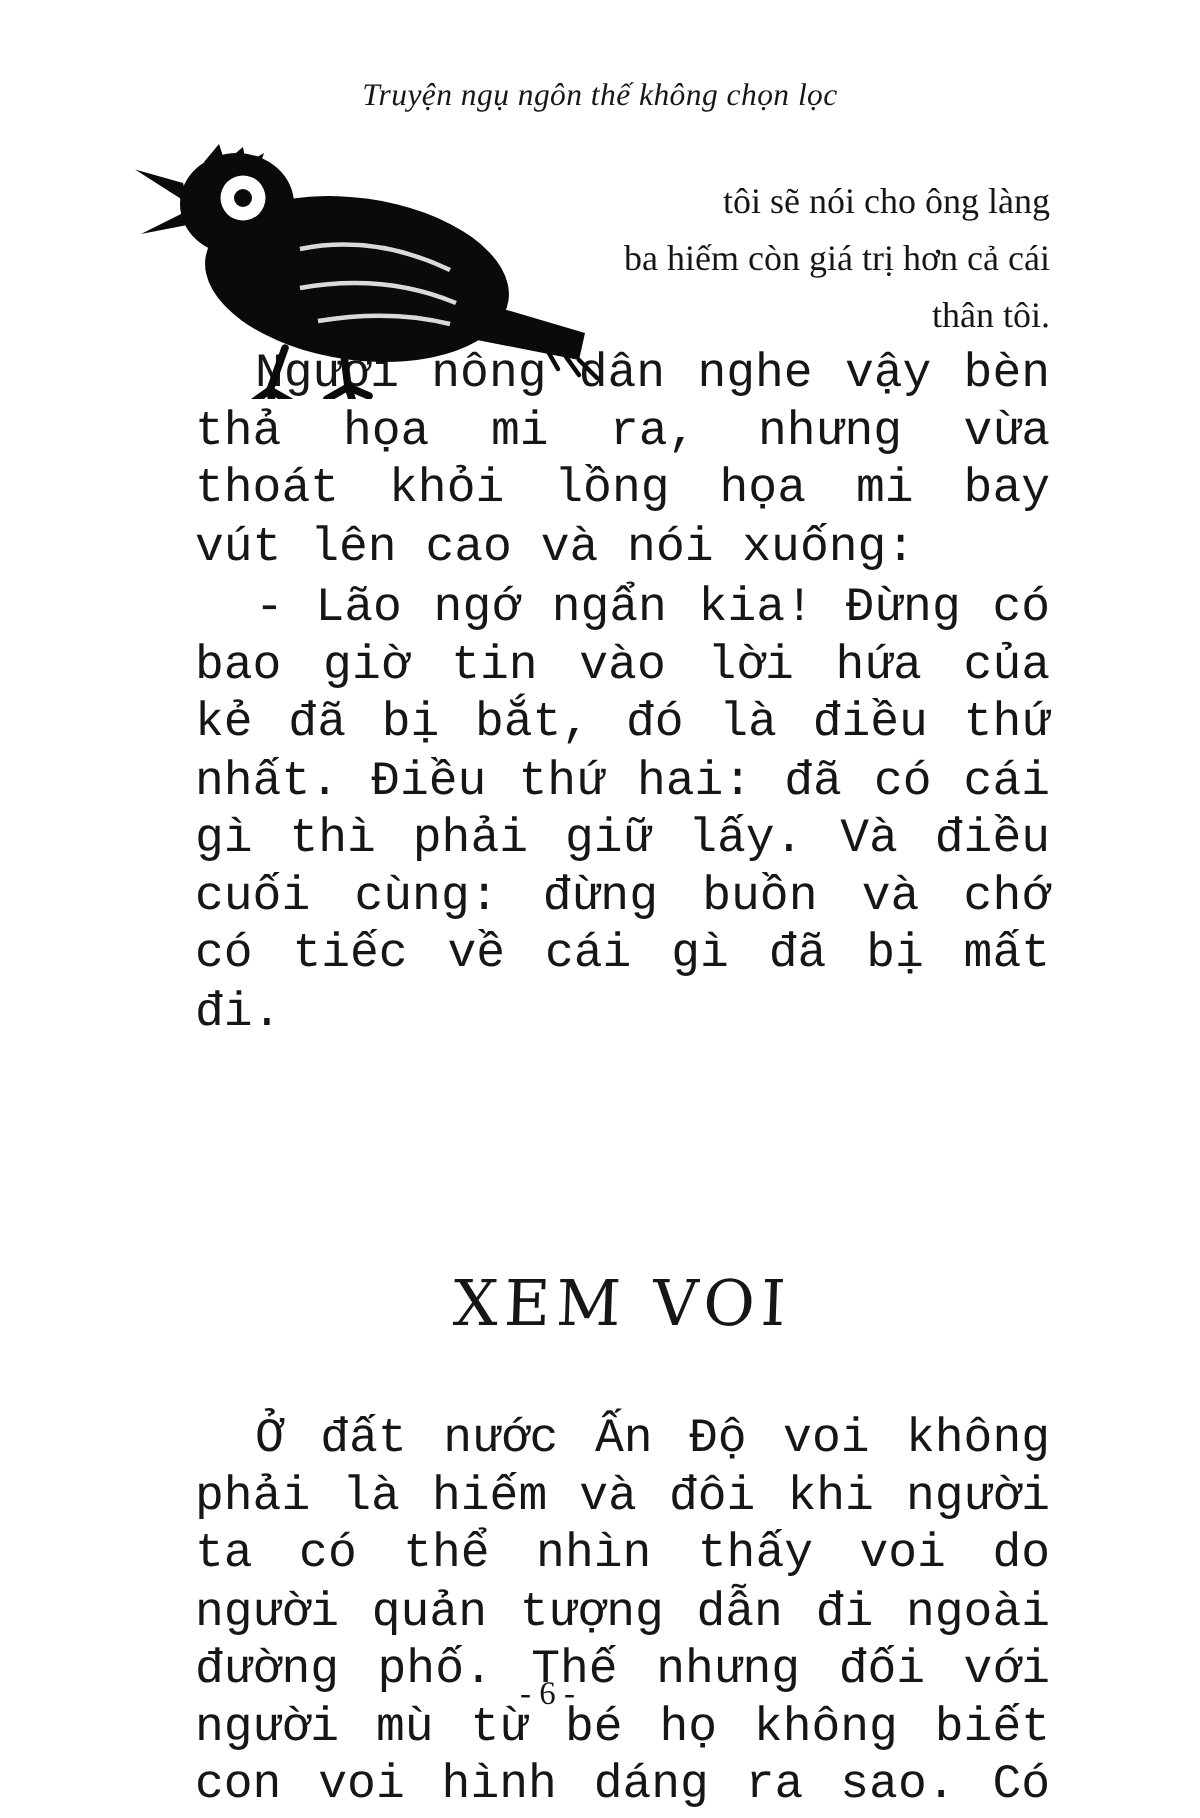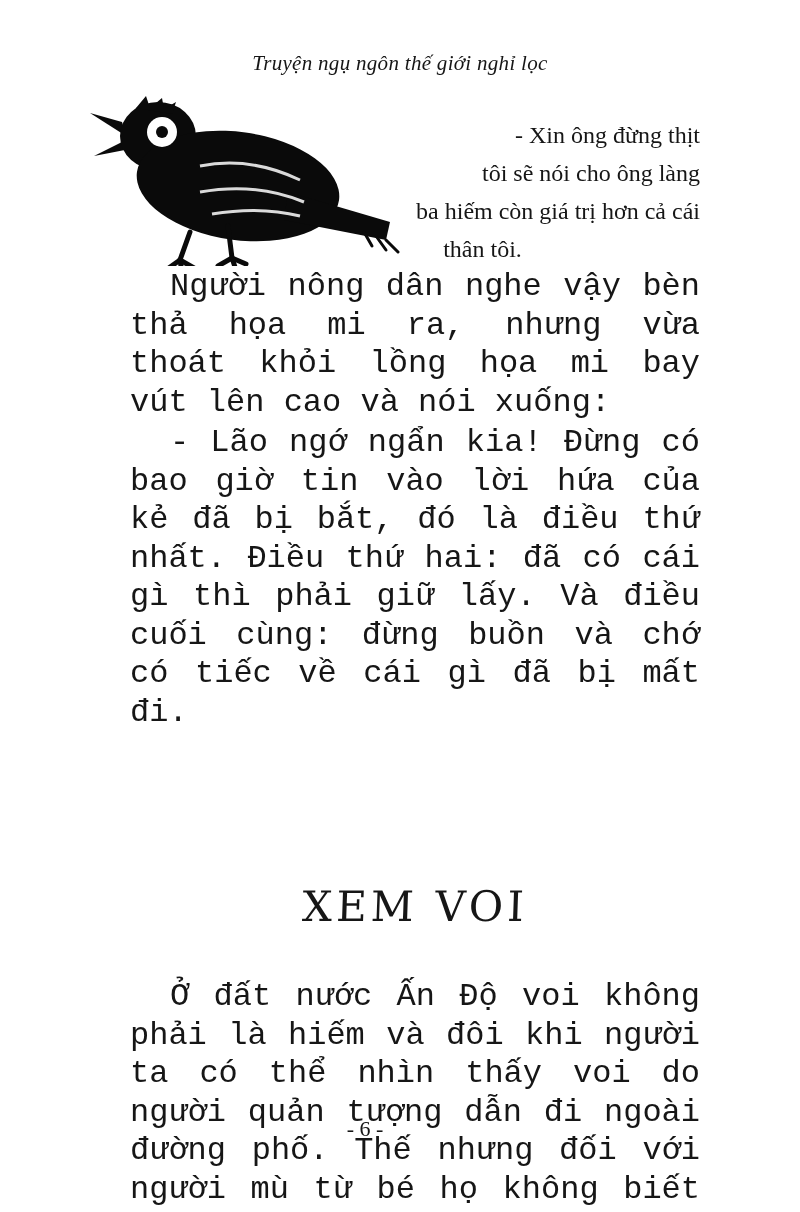--- a/index.html
+++ b/index.html
@@ -28,21 +28,21 @@
     top: 94px;
     width: 312px;
     height: 172px;
   }
   .speech {
     margin: 40px 100px 0 130px;
     font-size: 24px;
     line-height: 38px;
   }
   .s-line { text-align: right; white-space: nowrap; }
-  .s-line.last { text-align: center; padding-left: 135px; }
+  .s-line.last { text-align: right; padding-left: 135px; }
   .body-par {
     margin: 0 100px 0 130px;
     font-size: 32px;
     line-height: 38.5px;
     text-align: justify;
     text-indent: 40px;
     font-family: Liberation Mono, monospace;
   }
   .body-par + .body-par { margin-top: 2px; }
   .story-title {
@@ -63,21 +63,21 @@
     top: 1116px;
     text-align: center;
     font-size: 22px;
   }
 </style>
 </head>
 <body>
 
 <div class="page">
 
-  <div class="running-head">Truyện ngụ ngôn thế giới nghỉ lọc</div>
+  <div class="running-head">Truyện ngụ ngôn thế không chọn lọc</div>
 
   <div class="illustration">
     <svg viewBox="0 0 312 172" width="312" height="172">
       <g fill="#0a0a0a">
 
         <path d="M34 28 L2 19 L38 42 Z"></path>
 
         <path d="M34 48 L6 62 L42 55 Z"></path>
 
         <ellipse cx="70" cy="42" rx="38" ry="34"></ellipse>
@@ -111,21 +111,20 @@
         <path d="M92 166 L106 174"></path>
         <path d="M140 132 L144 164"></path>
         <path d="M144 164 L130 172"></path>
         <path d="M144 164 L148 176"></path>
         <path d="M144 164 L158 170"></path>
       </g>
     </svg>
   </div>
 
   <div class="speech">
-    <div class="s-line">- Xin ông đừng thịt</div>
     <div class="s-line">tôi sẽ nói cho ông làng</div>
     <div class="s-line">ba hiếm còn giá trị hơn cả cái</div>
     <div class="s-line last">thân tôi.</div>
   </div>
 
   <p class="body-par">Người nông dân nghe vậy bèn thả họa mi ra, nhưng vừa thoát khỏi lồng họa mi bay vút lên cao và nói xuống:</p>
 
   <p class="body-par">- Lão ngớ ngẩn kia! Đừng có bao giờ tin vào lời hứa của kẻ đã bị bắt, đó là điều thứ nhất. Điều thứ hai: đã có cái gì thì phải giữ lấy. Và điều cuối cùng: đừng buồn và chớ có tiếc về cái gì đã bị mất đi.</p>
 
   <h2 class="story-title">XEM VOI</h2>

